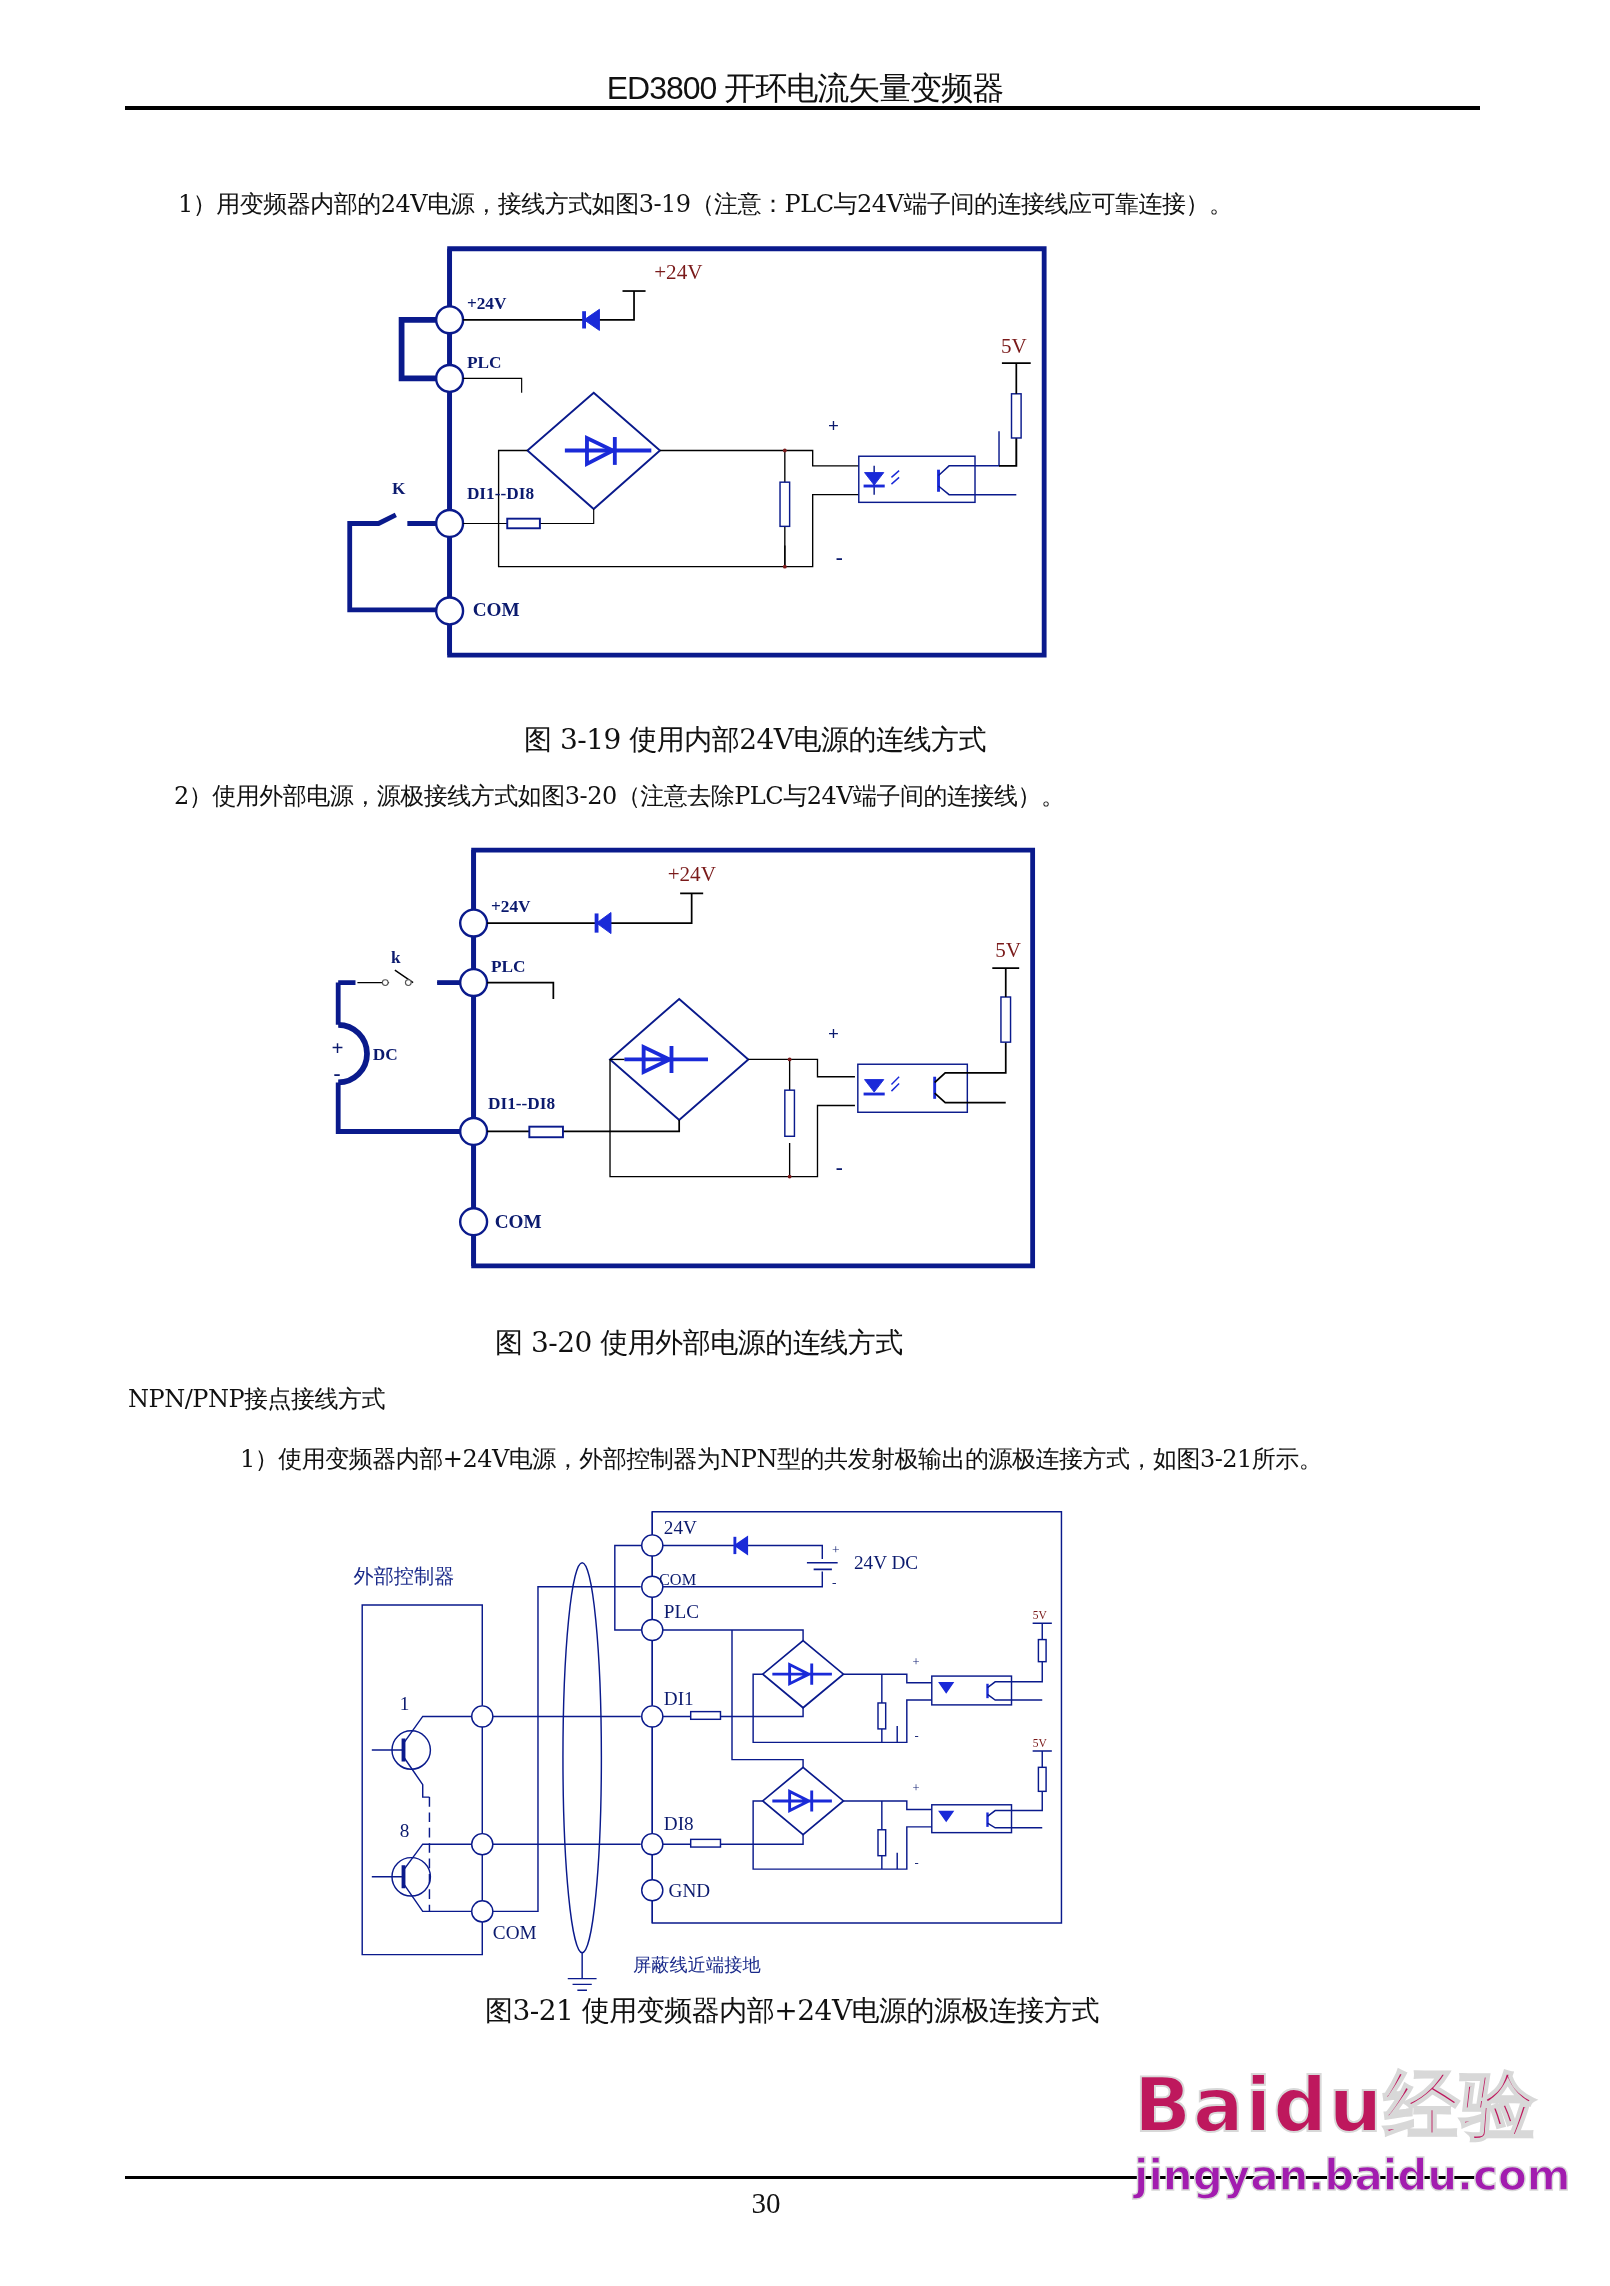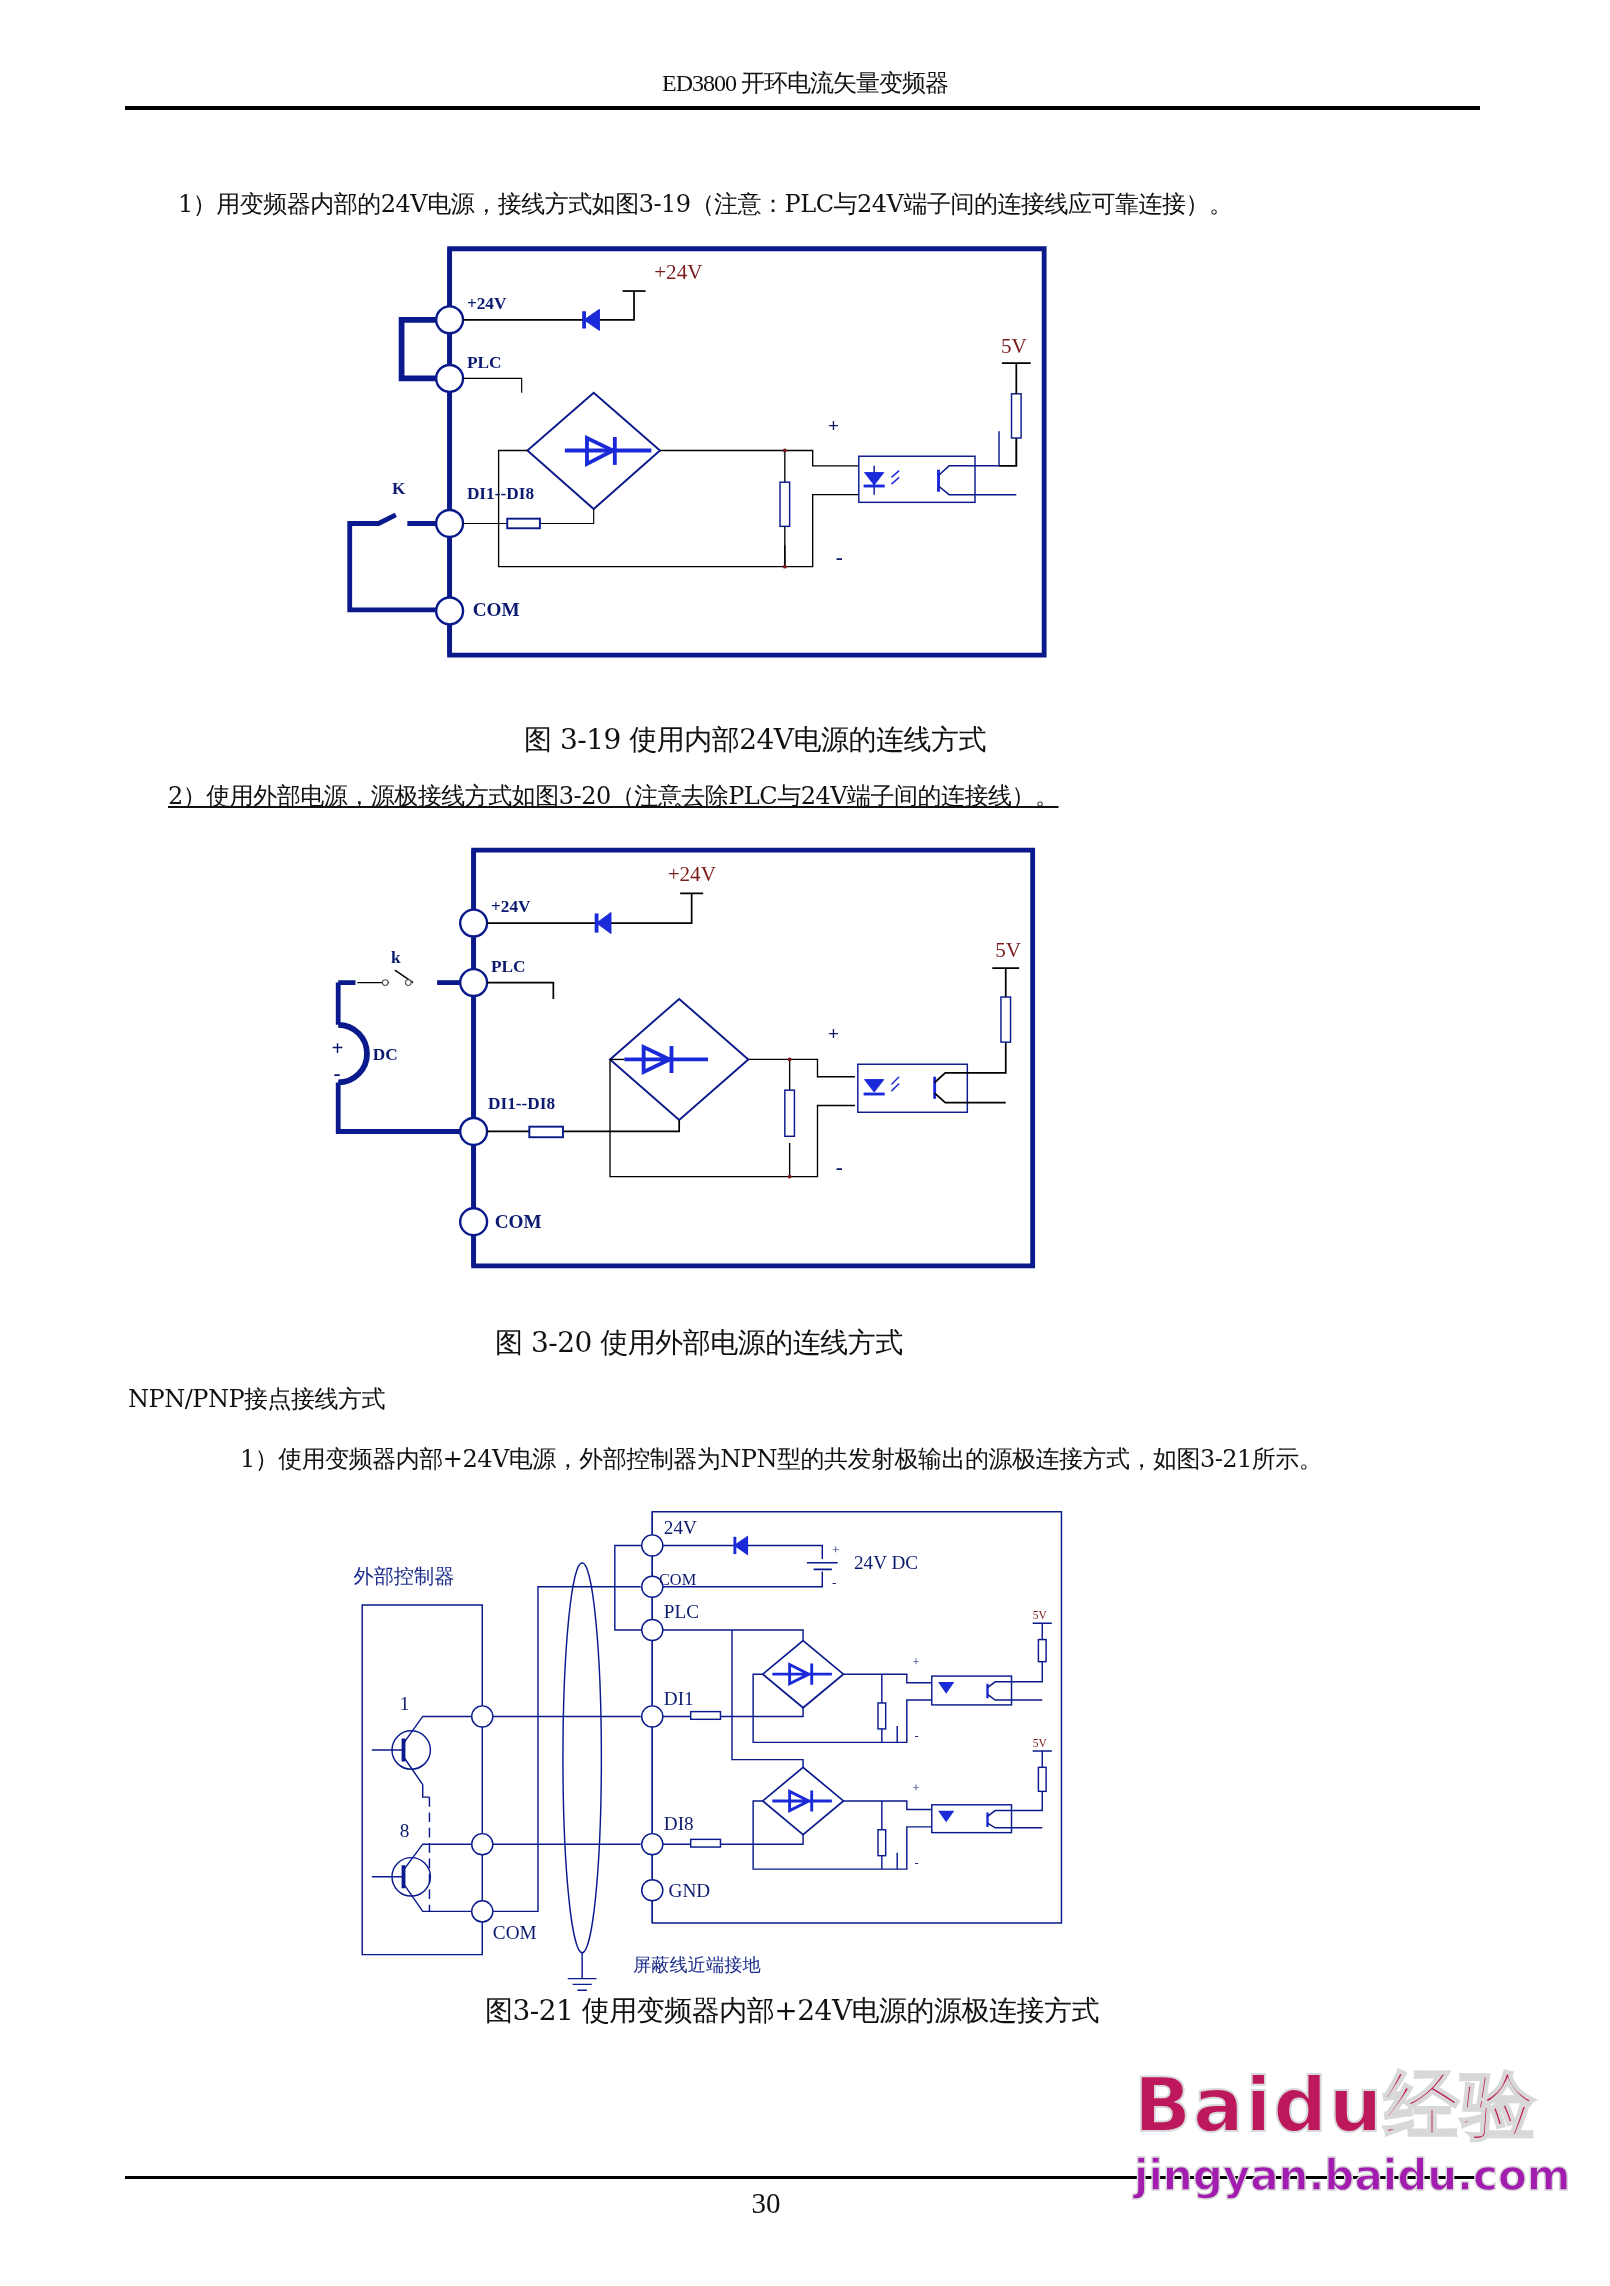--- a/index.html
+++ b/index.html
@@ -1,20 +1,20 @@
 <!DOCTYPE html>
 <html><head>
 <meta charset="utf-8">
 <style>
   html, body { margin:0; padding:0; background:#ffffff; }
   body { width:1610px; height:2286px; position:relative; overflow:hidden;
          font-family:"DejaVu Serif", serif; color:#111; }
   .abs { position:absolute; }
-  .hdr { left:0; width:1610px; top:67px; text-align:center; font-size:24px;
-         font-family:Liberation Serif, serif; letter-spacing:-1px; }
+  .hdr { left:0; width:1610px; top:67px; text-align:center; font-size:32px;
+         font-family:Liberation Sans, sans-serif; letter-spacing:-1px; }
   .rule { background:#000; height:3.8px; }
   .para { font-size:24px; white-space:nowrap; letter-spacing:-0.5px;
           font-family:"DejaVu Serif", serif; }
   .caption { font-size:28px; white-space:nowrap; letter-spacing:-0.5px; }
   .pagenum { left:0; width:1532px; text-align:center; top:2187px; font-size:29px;
              font-family:"Liberation Serif", serif; }
   svg { position:absolute; left:0; top:0; overflow:visible; }
   .lbl { font-family:"Liberation Serif", serif; font-weight:bold; fill:#0b1a6e; }
   .lbl-r { font-family:"Liberation Serif", serif; fill:#7a1a1a; }
   .lbl-n { font-family:"Liberation Serif", serif; fill:#0b1a6e; }
@@ -217,21 +217,21 @@
   <text class="lbl-r" x="1075" y="1686" font-size="12">5V</text>
   <text class="lbl-r" x="1075" y="1819" font-size="12">5V</text>
   <text class="lbl-n" x="950" y="1735" font-size="13">+</text>
   <text class="lbl-n" x="952" y="1812" font-size="13">-</text>
   <text class="lbl-n" x="950" y="1866" font-size="13">+</text>
   <text class="lbl-n" x="952" y="1944" font-size="13">-</text>
   <text class="lbl-cn" x="659" y="2052" font-size="19">屏蔽线近端接地</text>
 </svg>
 
 <div class="abs caption" style="left:524px; top:721px;">图 3-19 使用内部24V电源的连线方式</div>
-<div class="abs para" style="left:168px; top:780px;text-decoration:underline;">2）使用外部电源，源极接线方式如图3-20（注意去除PLC与24V端子间的连接线）。</div>
+<div class="abs para" style="left:174px; top:780px;">2）使用外部电源，源极接线方式如图3-20（注意去除PLC与24V端子间的连接线）。</div>
 <div class="abs caption" style="left:495px; top:1324px;">图 3-20 使用外部电源的连线方式</div>
 <div class="abs para" style="left:128px; top:1383px;">NPN/PNP接点接线方式</div>
 <div class="abs para" style="left:200px; top:1443px;margin-left:40px;">1）使用变频器内部+24V电源，外部控制器为NPN型的共发射极输出的源极连接方式，如图3-21所示。</div>
 <div class="abs caption" style="left:485px; top:1992px;">图3-21 使用变频器内部+24V电源的源极连接方式</div>
 
 <div class="abs rule" style="left:125px; top:2176px; width:1355px; height:2.9px;"></div>
 <div class="abs pagenum">30</div>
 
 <div class="abs watermark">
   <div class="wm-main">Baidu经验</div>

